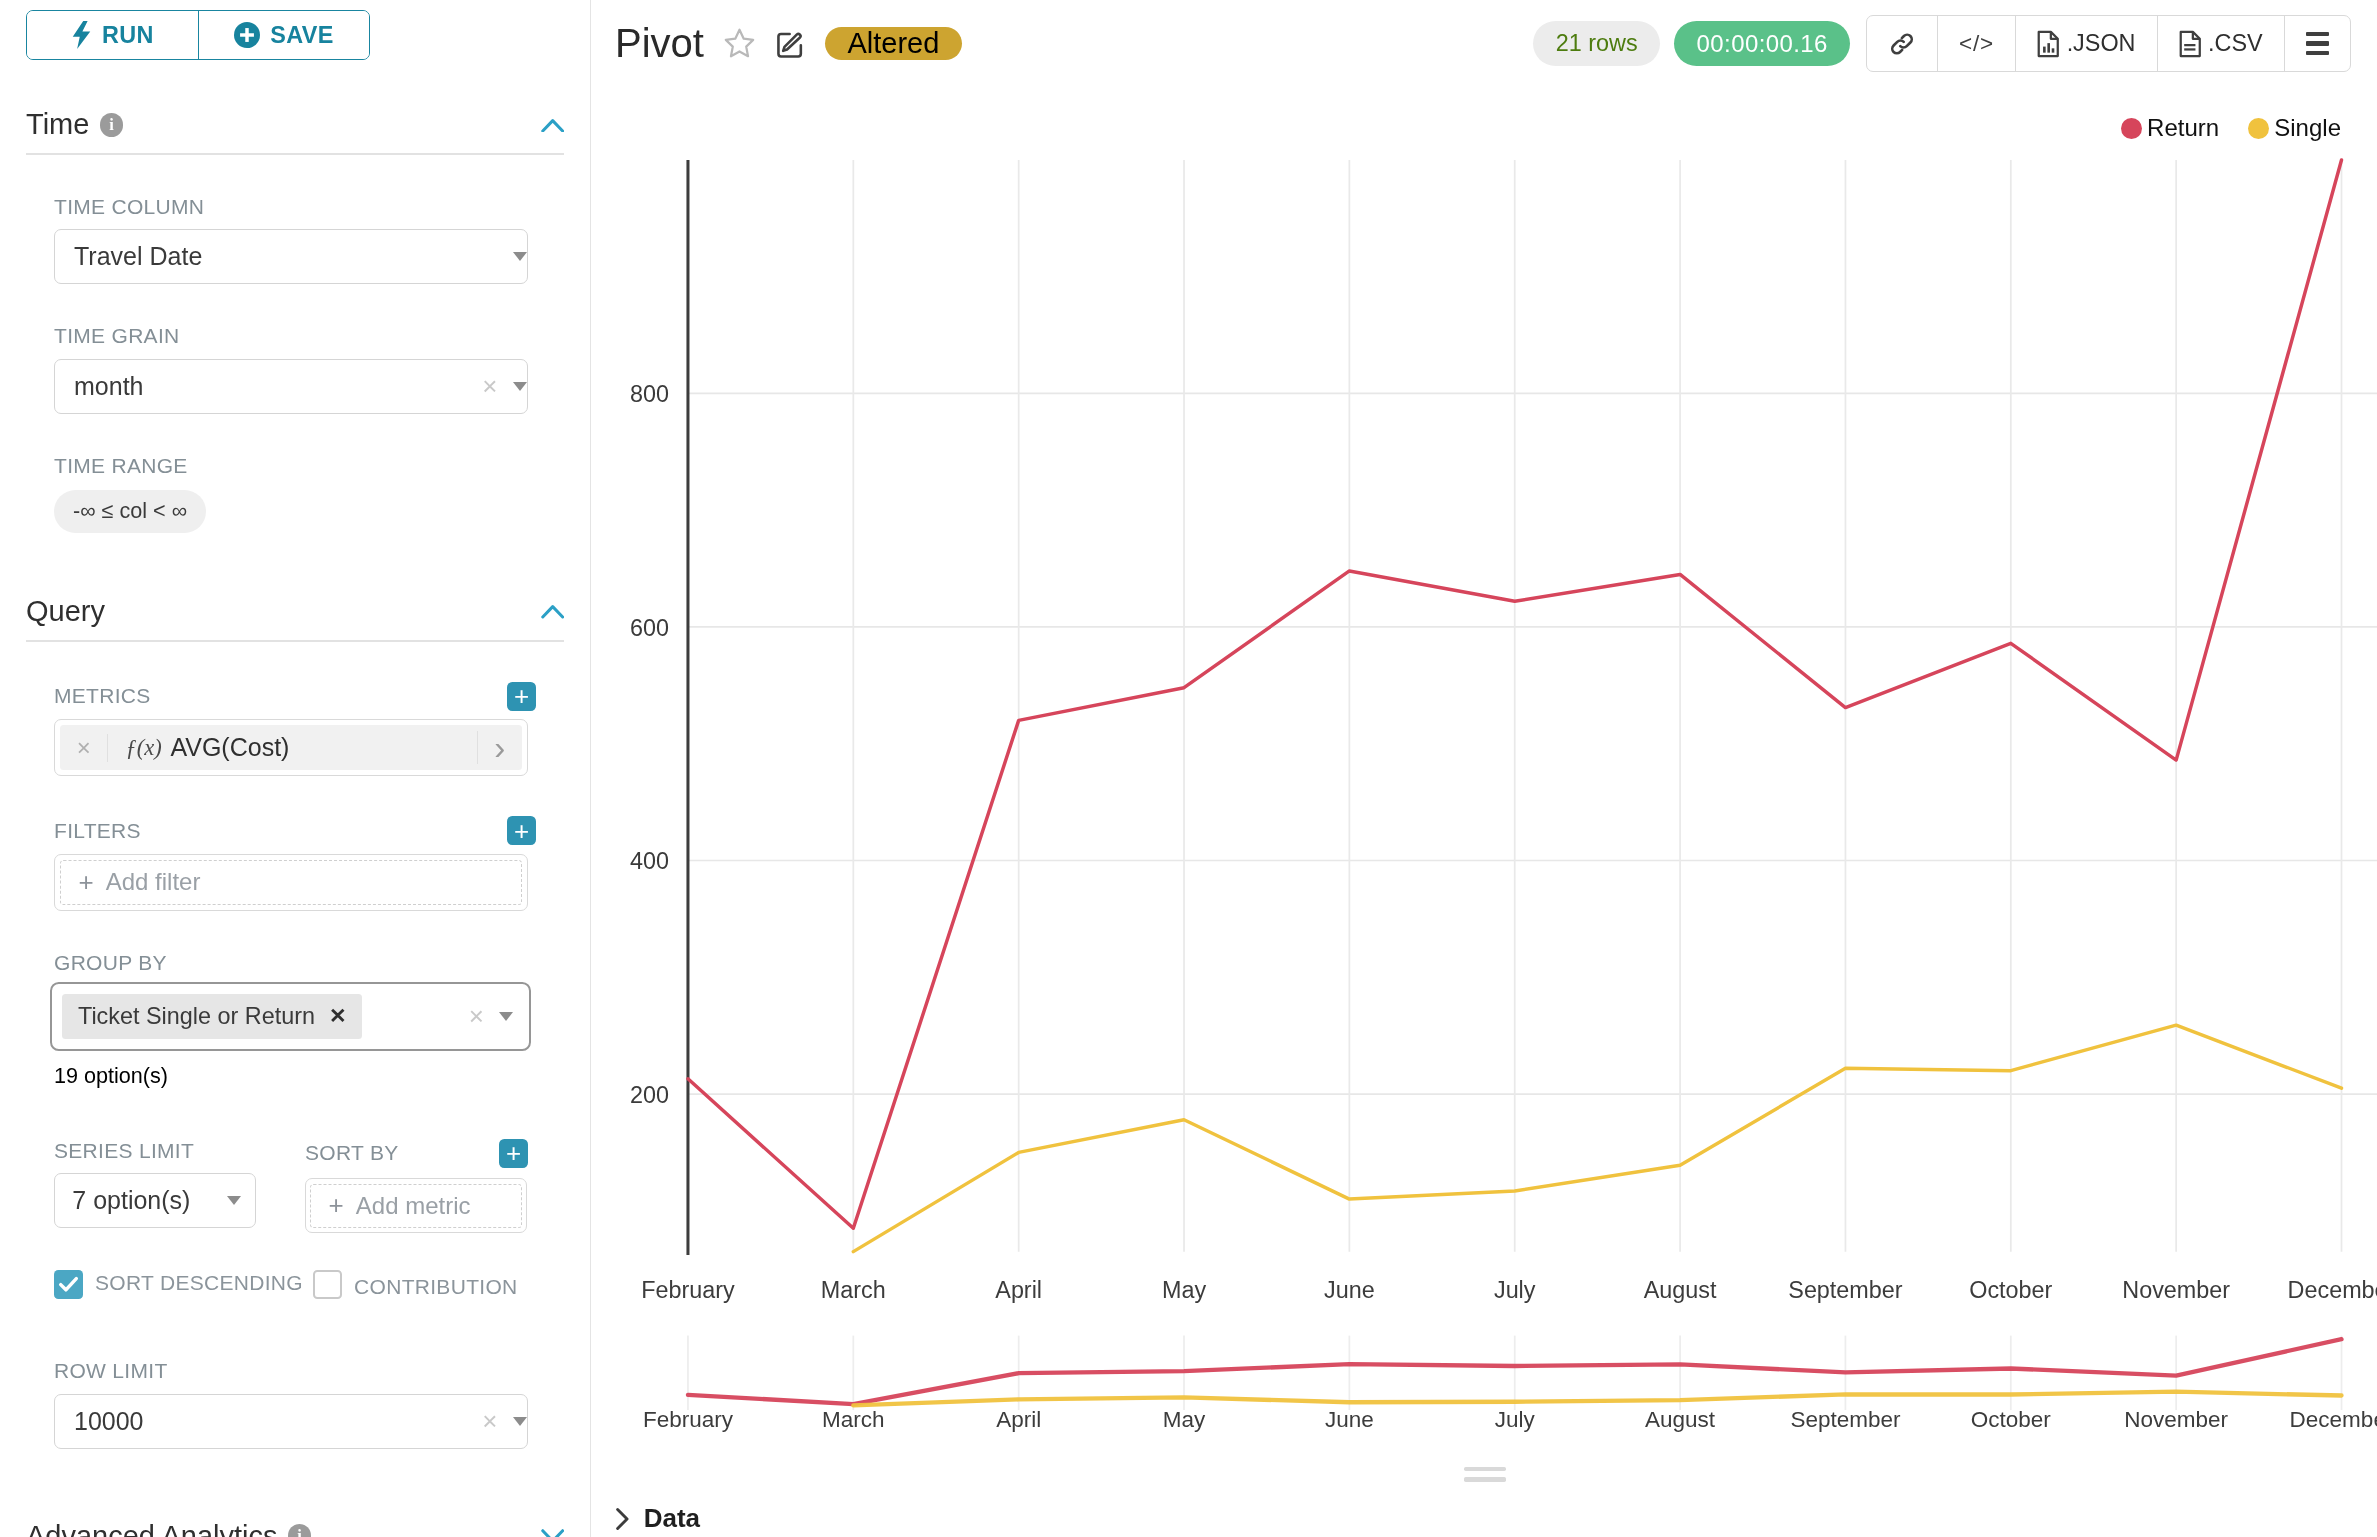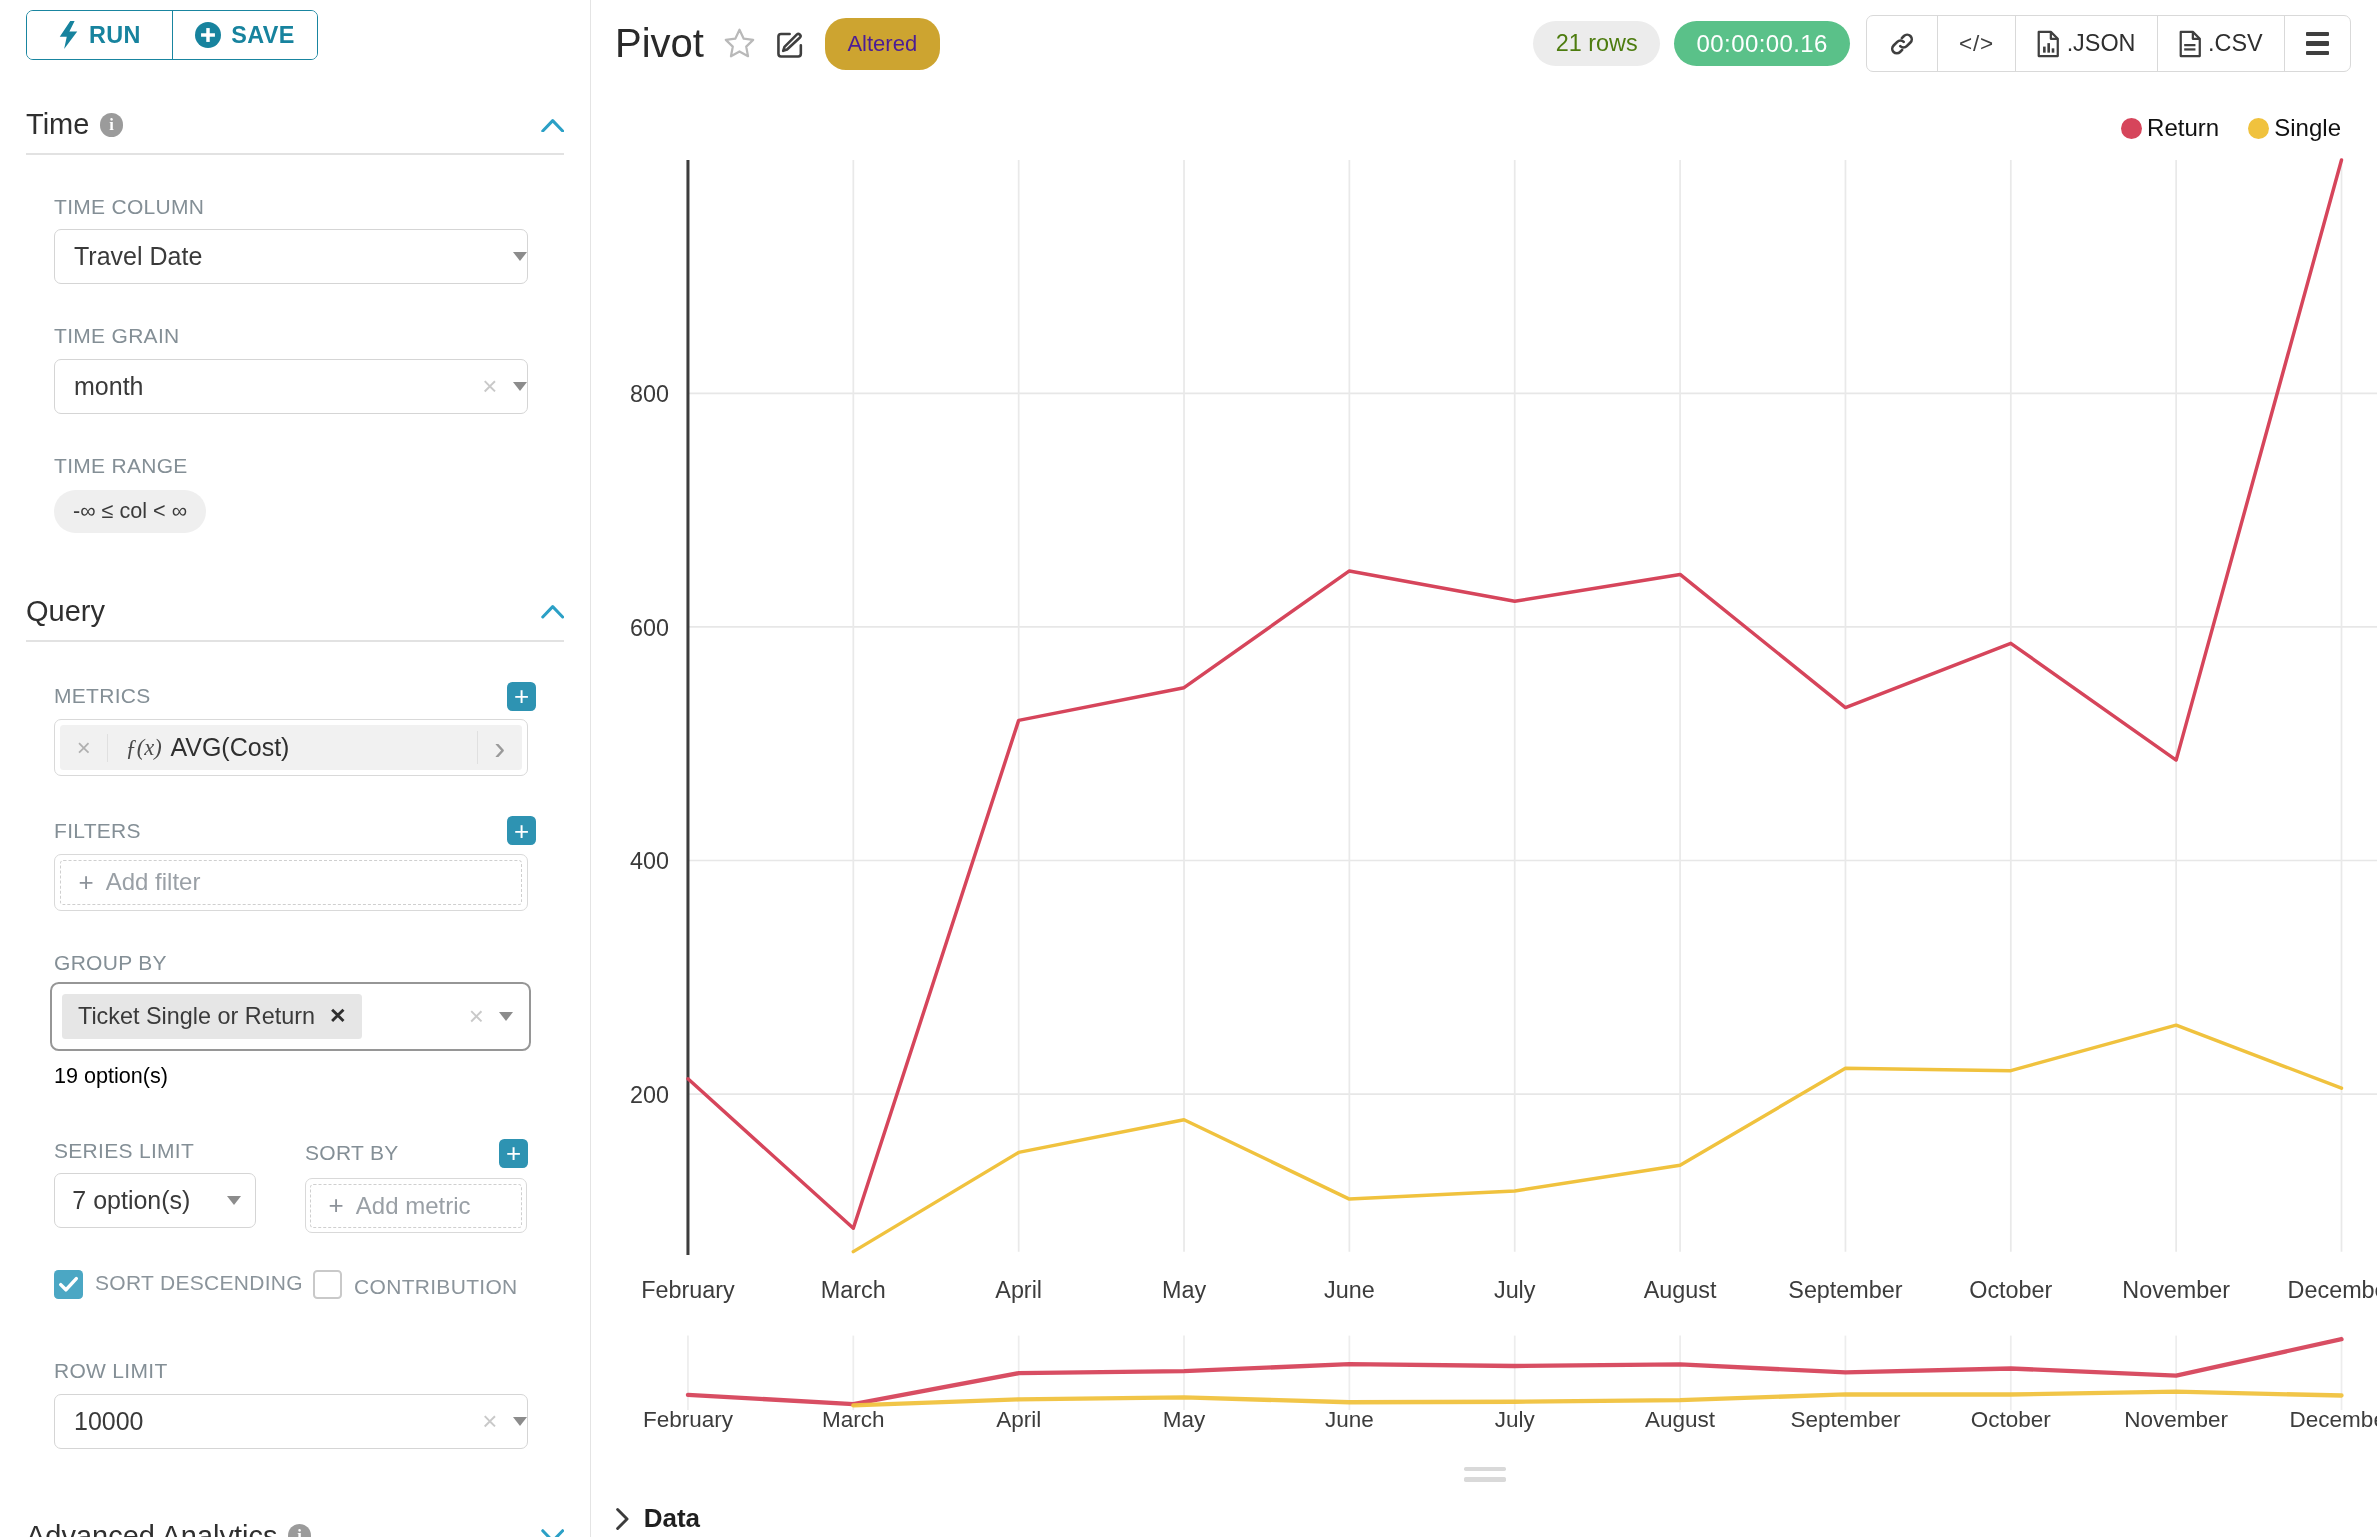--- a/index.html
+++ b/index.html
@@ -3,21 +3,21 @@
 <meta charset="utf-8">
 <style>
   * { margin:0; padding:0; box-sizing:border-box; }
   html,body { width:2377px; height:1538px; overflow:hidden; background:#fff;
               font-family:"Liberation Sans", sans-serif; color:#323232; }
   .app { display:flex; width:2377px; height:1538px; }
 
   
   .sidebar { width:591px; min-width:591px; height:100%; border-right:1.7px solid #e4e4e4;
              padding:10.4px 26px 0 26px; position:relative; }
-  .runsave { display:flex; width:292px; height:50px; border:1.7px solid #1985a0; border-radius:7px; overflow:hidden; }
+  .runsave { display:flex; width:344px; height:50px; border:1.7px solid #1985a0; border-radius:7px; overflow:hidden; }
   .runsave button { flex:1; display:flex; align-items:center; justify-content:center; gap:10.4px;
                     background:#fff; border:none; color:#17839e; font-size:23.4px; font-weight:700;
                     letter-spacing:0.4px; cursor:pointer; font-family:"Liberation Sans",sans-serif; }
   .runsave button:first-child { border-right:1.7px solid #1985a0; }
 
   .section-header { display:flex; align-items:center; margin-top:48px; }
   .section-header .stitle { font-size:29px; color:#2f2f2f; font-weight:400; }
   .section-header .spacer { flex:1; }
   .divider { height:1.7px; background:#e2e2e2; margin-top:12px; }
 
@@ -83,22 +83,22 @@
   .chk.off { border:2.6px solid #c9c9c9; background:#fff; }
   .chk-label { font-size:21px; color:#8b949b; letter-spacing:0.3px; line-height:1.45; }
   .ck-a { width:266px; display:flex; }
   .ck-b { width:232px; display:flex; align-items:flex-start; }
 
   
   .main { position:relative; flex:1; height:100%; }
   .main-header { position:absolute; top:0; left:0; right:0; height:87px; display:flex; align-items:center; }
   .title { font-size:40px; color:#2a2a2a; margin-left:24px; font-weight:400; }
   .hicon { margin-left:19px; display:flex; align-items:center; cursor:pointer; }
-  .badge-altered { margin-left:19px; height:52px; padding:0 22.5px; border-radius:21px; background:#cda430;
-                   color:#4c1d95; font-size:22px; display:flex; align-items:center; }
+  .badge-altered { margin-left:19px; height:33px; padding:0 22.5px; border-radius:21px; background:#cda430;
+                   color:#000000; font-size:29px; display:flex; align-items:center; }
   .hspacer { flex:1; }
   .pill-rows { height:45px; padding:0 22.5px; border-radius:22.5px; background:#ececec; color:#4d7c0f;
                font-size:23.4px; display:flex; align-items:center; }
   .pill-timer { height:45px; padding:0 22.5px; border-radius:22.5px; background:#5ac189; color:#fff;
                 font-size:24px; display:flex; align-items:center; margin-left:14px; letter-spacing:0.4px; }
   .btn-group { display:flex; align-items:stretch; height:57px; border:1.7px solid #d9d9d9; border-radius:7px;
                margin:0 26px 0 15.6px; background:#fff; overflow:hidden; }
   .bseg { display:flex; align-items:center; justify-content:center; padding:0 21px; gap:7px;
           border-right:1.7px solid #d9d9d9; cursor:pointer; color:#2f2f2f; font-size:23.4px; }
   .bseg:last-child { border-right:none; }

